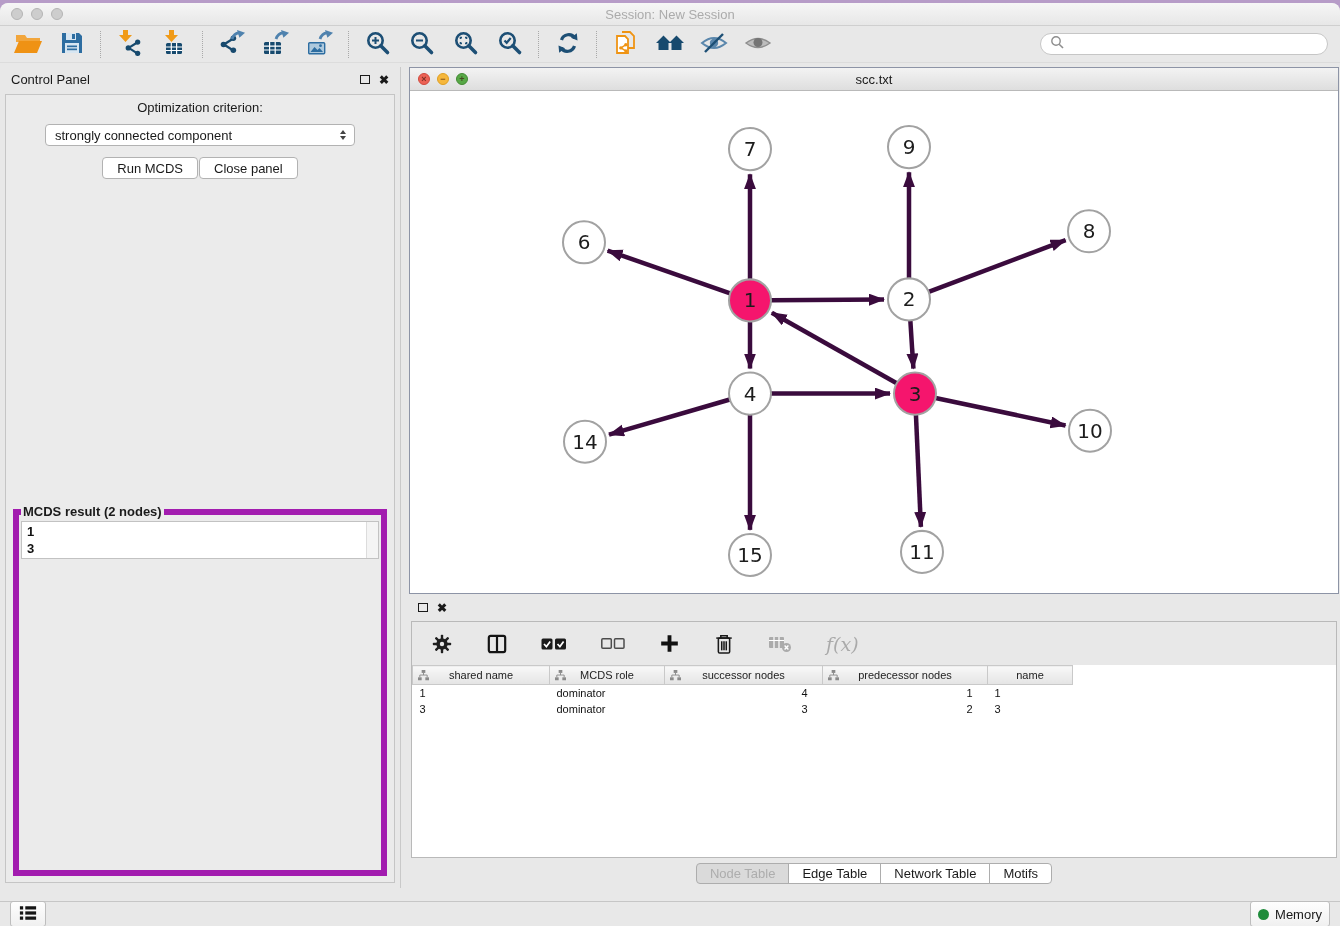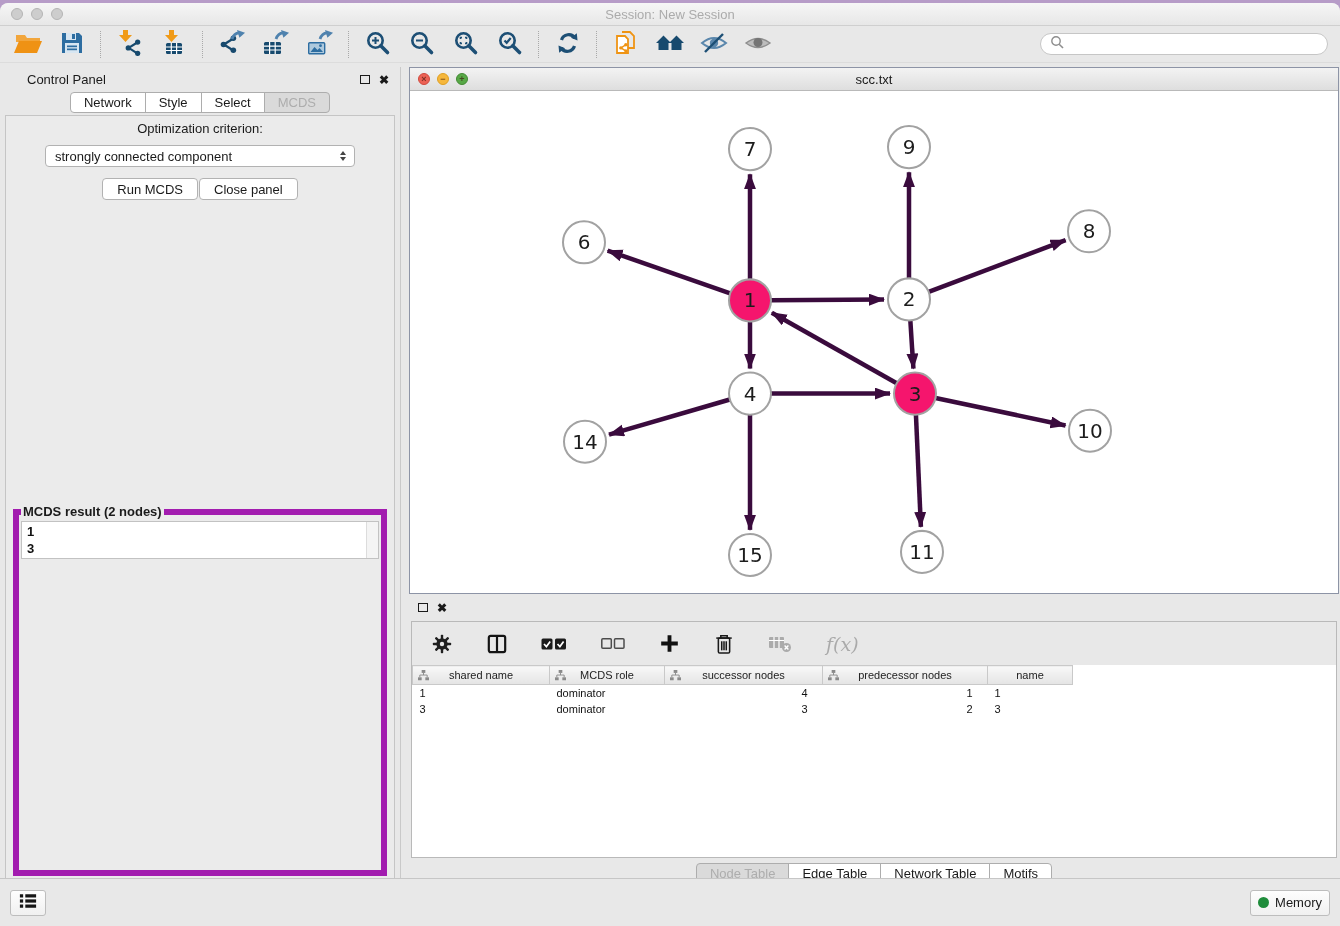--- a/index.html
+++ b/index.html
@@ -24,21 +24,21 @@
   .tbtn { background:none; border:none; width:39px; height:32px; display:flex; align-items:center; justify-content:center; padding:0; }
   .sep { width:1px; height:27px; border-left:1px dotted #a9a9a9; margin:0 4px; }
   .search { margin-left:auto; margin-right:4px; width:288px; height:22px; background:#fff; border:1px solid #c6c6c6; border-radius:12px; display:flex; align-items:center; padding:0 9px; gap:5px; }
   .search input { border:none; outline:none; flex:1; font-size:12px; background:transparent; font-family:inherit; }
 
   
   .content { position:absolute; top:64px; bottom:38px; left:0; right:0; display:flex; }
 
   
   .control-panel { width:401px; border-right:1px solid #c9c9c9; background:#e8e8e8; display:flex; flex-direction:column; }
-  .panel-header { height:25px; display:flex; align-items:center; padding:0 11px; font-size:13px; color:#1a1a1a; flex:0 0 auto;margin-left:16px; }
+  .panel-header { height:25px; display:flex; align-items:center; padding:0 11px; font-size:13px; color:#1a1a1a; flex:0 0 auto; }
   .ph-title { flex:1; }
   .ph-icons { display:flex; align-items:center; gap:9px; }
   .float-ic { width:10px; height:9px; border:1.5px solid #1a1a1a; display:inline-block; }
   .close-ic { font-size:12px; font-weight:bold; color:#1a1a1a; line-height:1; }
 
   .seg { display:inline-flex; }
   .seg .tab { background:#fff; border:1px solid #adadad; margin-left:-1px; padding:2px 13px; font-size:13px; color:#1a1a1a; line-height:15px; white-space:nowrap; }
   .seg .tab:first-child { border-radius:4px 0 0 4px; margin-left:0; }
   .seg .tab:last-child { border-radius:0 4px 4px 0; }
   .seg .tab.active { background:#dadada; color:#adadad; }
@@ -83,21 +83,21 @@
   .fx-label { font-family:"DejaVu Serif", serif; font-style:italic; color:#aaa; font-size:19px; }
   .tp-table-area { flex:1; background:#fff; overflow:hidden; }
   table.node-table { border-collapse:collapse; width:660px; table-layout:fixed; }
   .node-table th { height:19px; background:linear-gradient(#f8f8f8,#e4e4e4); border:1px solid #c9c9c9; font-size:11px; font-weight:normal; color:#222; padding:0; position:relative; }
   .th-icon { position:absolute; left:5px; top:4px; }
   .node-table td { height:16px; font-size:11px; color:#111; padding:0 7px; }
   .node-table td.right { text-align:right; padding-right:15px; }
   .tp-tabs { height:30px; display:flex; justify-content:center; align-items:center; flex:0 0 auto; }
 
   
-  .statusbar { position:absolute; bottom:0; left:0; right:0; height:48px; background:#e8e8e8; border-top:1px solid #c6c6c6; display:flex; align-items:center; justify-content:space-between; padding:0 10px; }
+  .statusbar { position:absolute; bottom:0; left:0; right:0; height:25px; background:#e8e8e8; border-top:1px solid #c6c6c6; display:flex; align-items:center; justify-content:space-between; padding:0 10px; }
   .sbtn { background:linear-gradient(#fefefe,#f0f0f0); border:1px solid #bdbdbd; border-radius:3px; height:26px; display:flex; align-items:center; gap:6px; padding:0 7px; font-size:13px; color:#1a1a1a; font-family:inherit; }
   .dot { width:11px; height:11px; border-radius:50%; background:#1f8c3b; display:inline-block; }
 </style>
 </head>
 <body>
 
 <div class="app">
 
   <div class="titlebar">
     <div class="traffic">
@@ -265,28 +265,20 @@
 
   <div class="content">
 
     <div class="control-panel">
       <div class="panel-header">
         <span class="ph-title">Control Panel</span>
         <span class="ph-icons">
           <span class="float-ic"></span>
           <span class="close-ic">✖</span>
         </span>
-      </div>
-      <div class="cp-tabs">
-        <div class="seg">
-          <div class="tab">Network</div>
-          <div class="tab">Style</div>
-          <div class="tab">Select</div>
-          <div class="tab active">MCDS</div>
-        </div>
       </div>
       <div class="cp-body">
         <div class="opt-label">Optimization criterion:</div>
         <div class="select">
           <span class="sel-text">strongly connected component</span>
           <span class="stepper">
               <i class="up"></i>
               <i class="down"></i>
             </span>
         </div>

